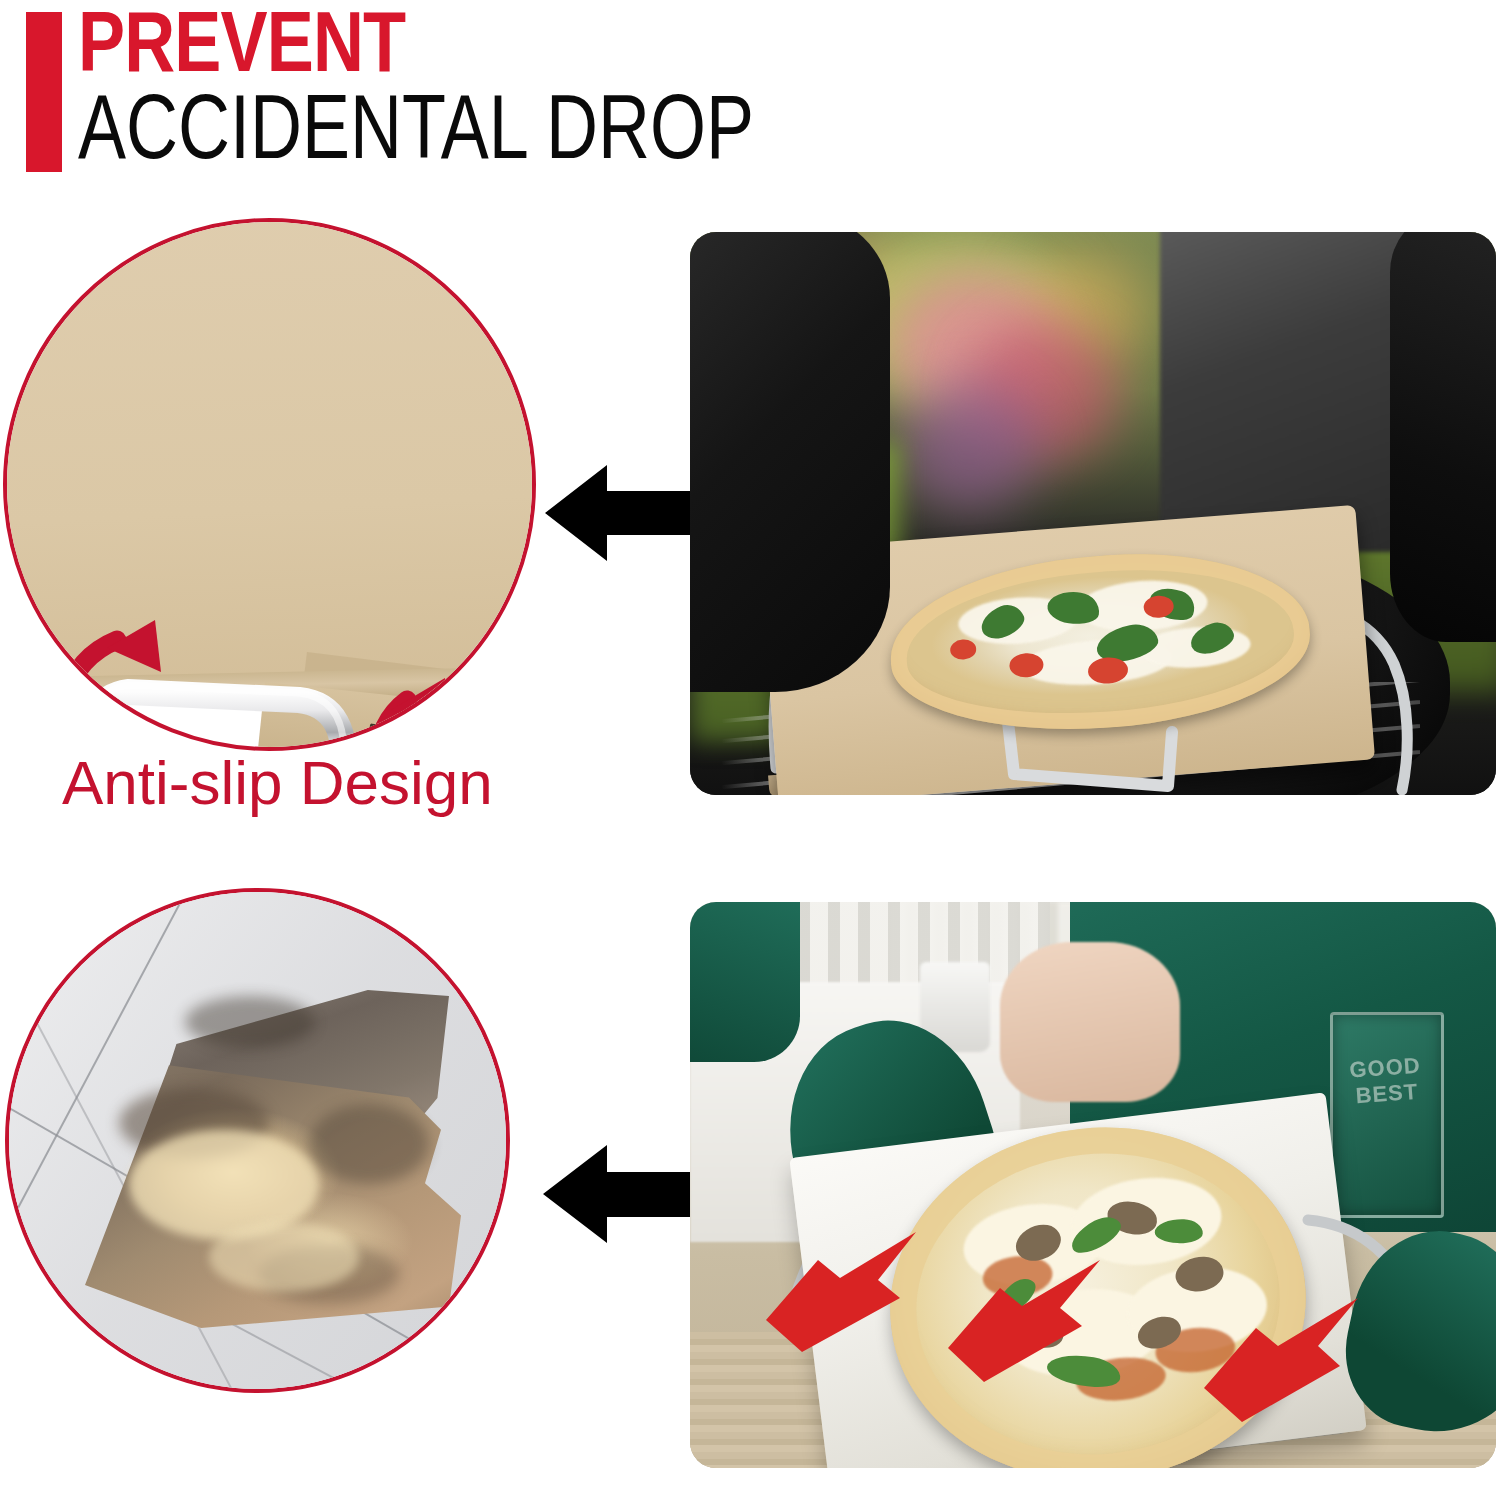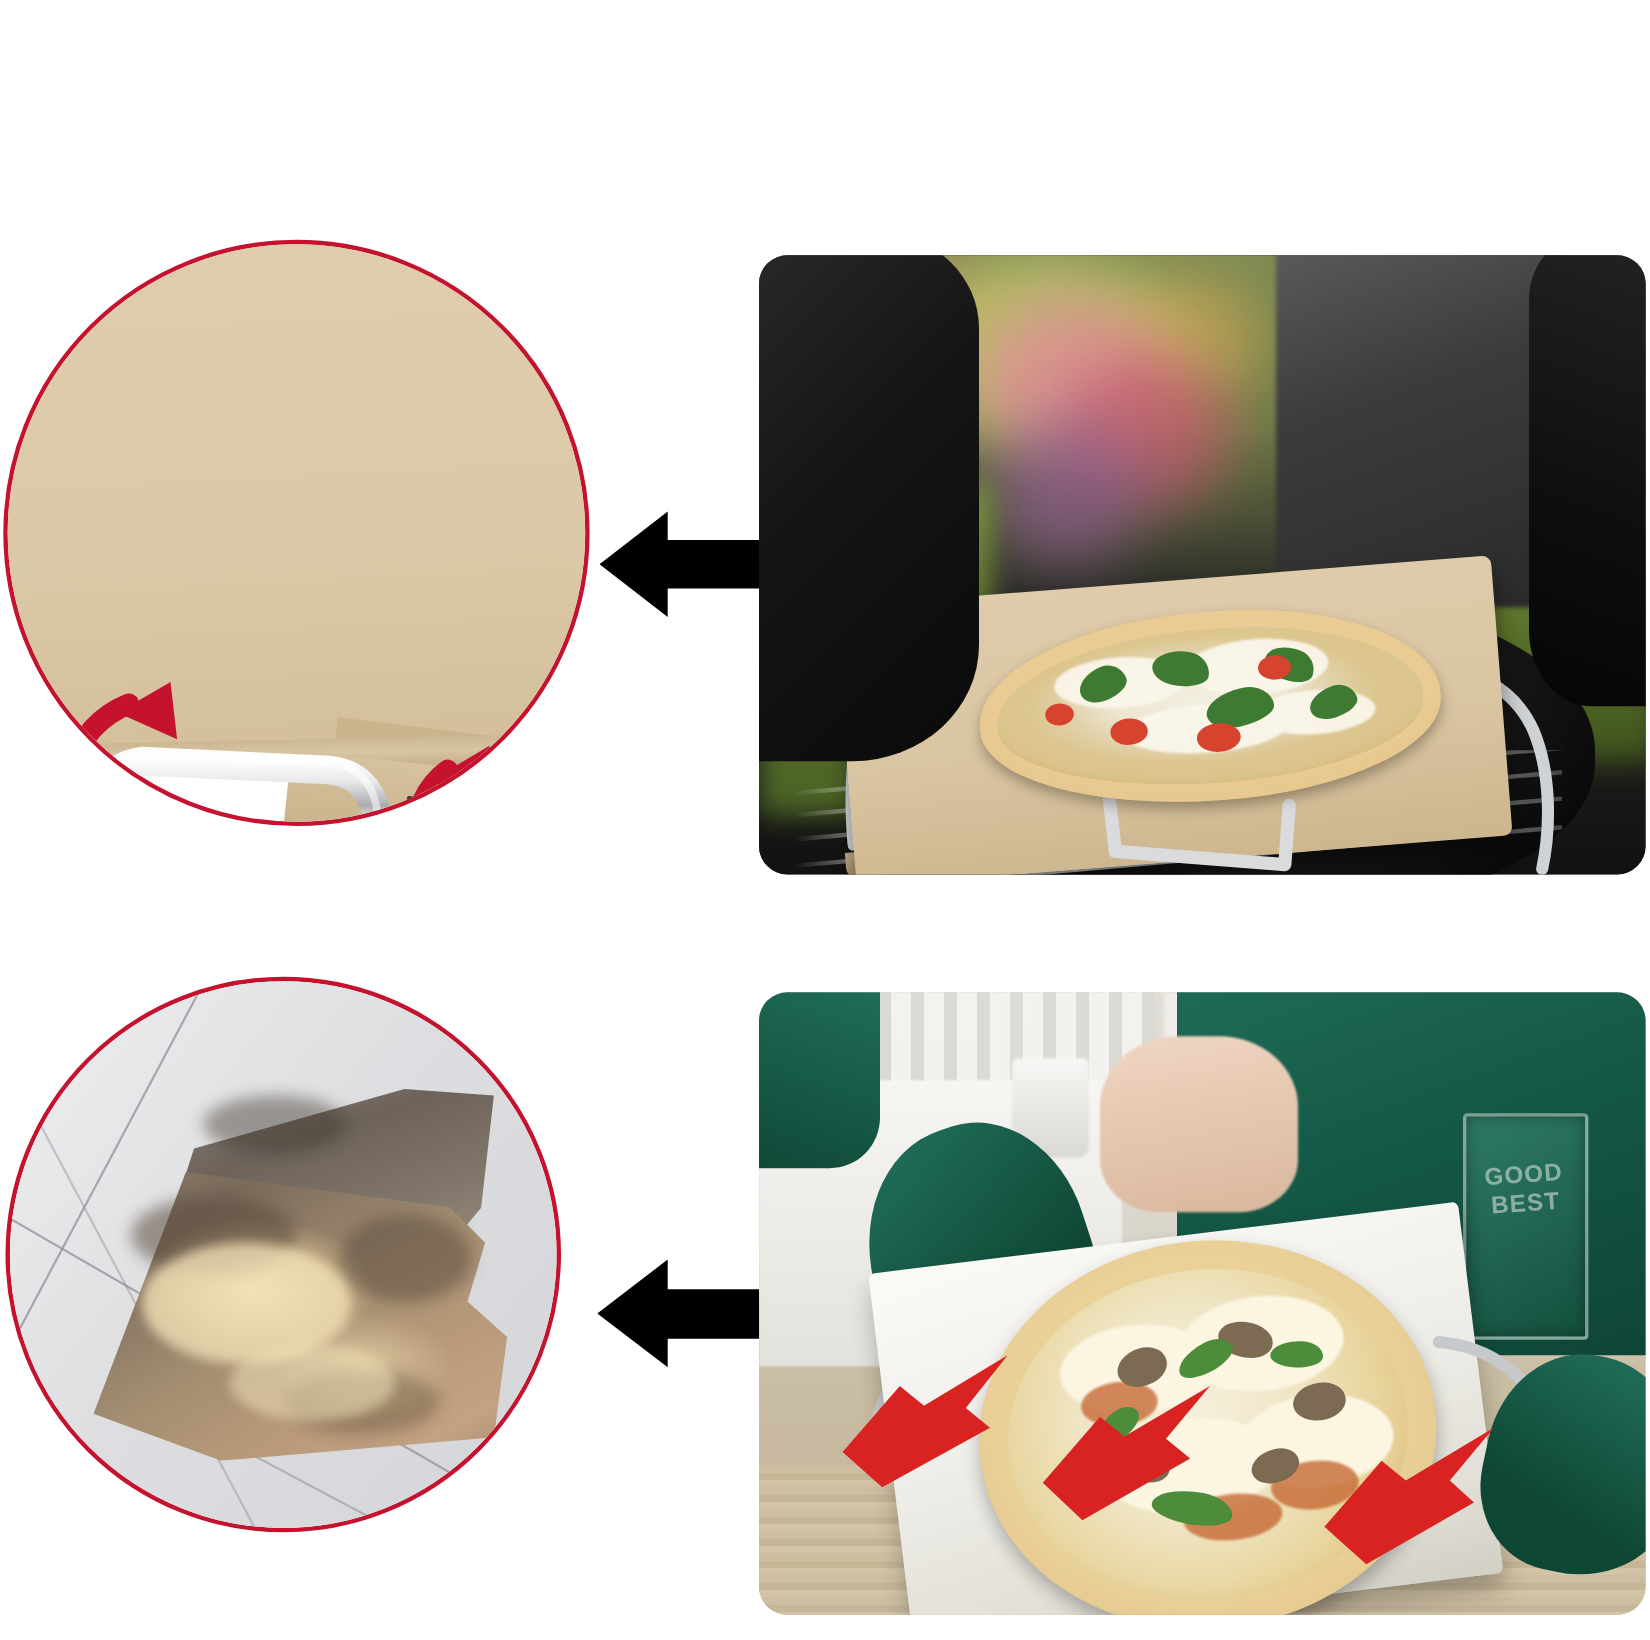--- a/index.html
+++ b/index.html
@@ -300,20 +300,25 @@
   #red-arrow-2{left:244px;top:348px;width:168px;height:140px;}
   #red-arrow-3{left:500px;top:386px;width:170px;height:142px;}
 
   .handle-wire{position:absolute;}
 </style>
 </head>
 <body>
 
 <div class="stage">
 
+  <div class="header">
+    <div class="hdr-bar"></div>
+    <div class="hdr-l1">PREVENT</div>
+    <div class="hdr-l2">ACCIDENTAL DROP</div>
+  </div>
 
   <div class="circle" id="circle-top">
     <div class="stone-ill">
       <div class="stone-top"></div>
       <div class="stone-under"></div>
       <div class="stone-edge"></div>
       <div class="stone-side"></div>
       <div class="shadow-dark"></div>
 
       <div class="handle">
@@ -339,20 +344,21 @@
         </svg>
       </div>
       <div class="arrow-curve" id="arrow-curve-right">
         <svg width="130" height="160" viewBox="0 0 130 160">
           <path d="M64 154 C34 112, 30 56, 70 26" fill="none" stroke="#C4122F" stroke-width="19" stroke-linecap="round"></path>
           <path d="M108 4 L112 58 L54 36 Z" fill="#C4122F"></path>
         </svg>
       </div>
     </div>
   </div>
+  <div class="circle-label" id="label-antislip">Anti-slip Design</div>
 
   <div class="circle" id="circle-bottom">
     <div class="tile-bg"></div>
     <div class="grout g1"></div>
     <div class="grout g2"></div>
     <div class="grout g3"></div>
     <div class="grout g4"></div>
 
     <div class="frag-top-rim"></div>
     <div class="frag-top"></div>

